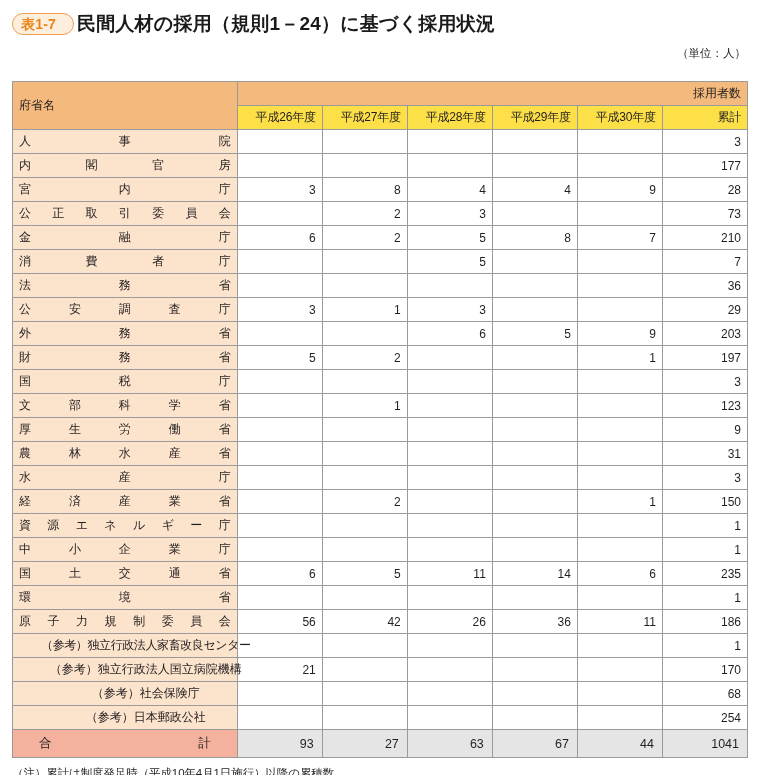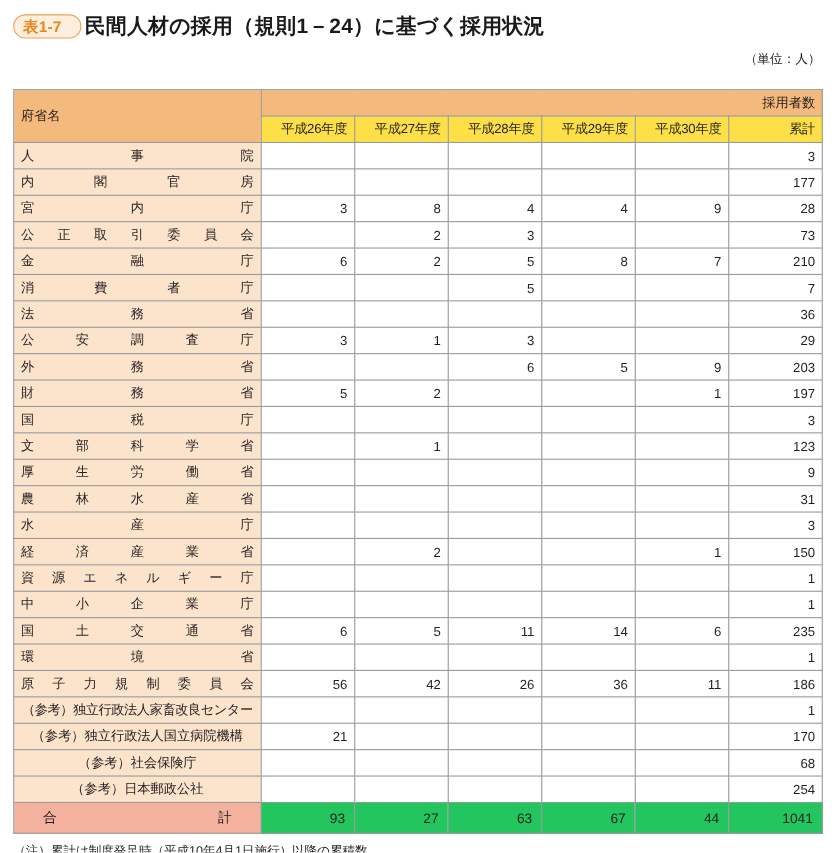--- a/index.html
+++ b/index.html
@@ -112,20 +112,21 @@
   td.nm .just {
     display: flex;
     justify-content: space-between;
     width: 100%;
   }
   td.nm .ctr {
     display: block;
     text-align: center;
     width: 100%;
     white-space: nowrap;
+    margin-left: 21px;
   }
   td.nm .ctr.tight {
     letter-spacing: -0.4px;
     font-size: 12px;
   }
 
   
   td.val {
     background: #ffffff;
     text-align: right;
@@ -140,21 +141,21 @@
     font-size: 12.5px;
     height: 25px;
     padding: 0 26px;
   }
   tr.total td.nm-total .just {
     display: flex;
     justify-content: space-between;
     width: 100%;
   }
   tr.total td.val-total {
-    background: #22c55e;
+    background: #e5e5e5;
     text-align: right;
     font-size: 12.5px;
     height: 28px;
     padding-right: 8px;
   }
 
   
   .footnote {
     margin-top: 8px;
     font-size: 11.5px;

